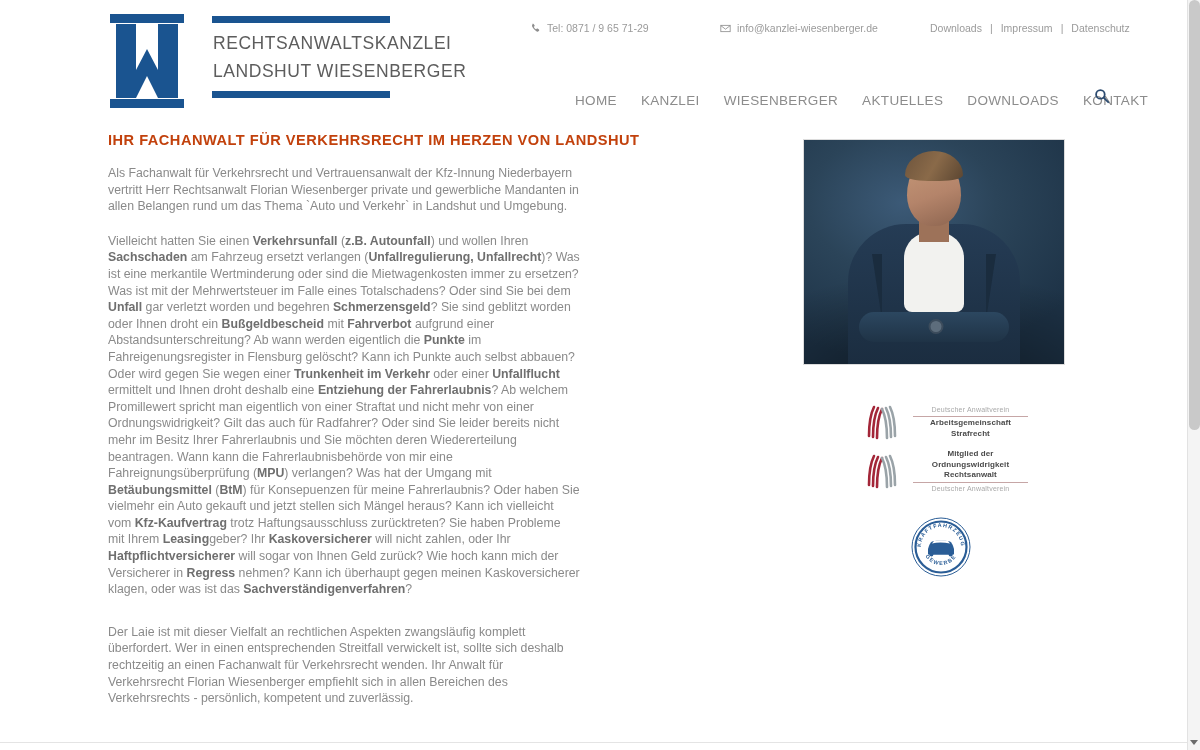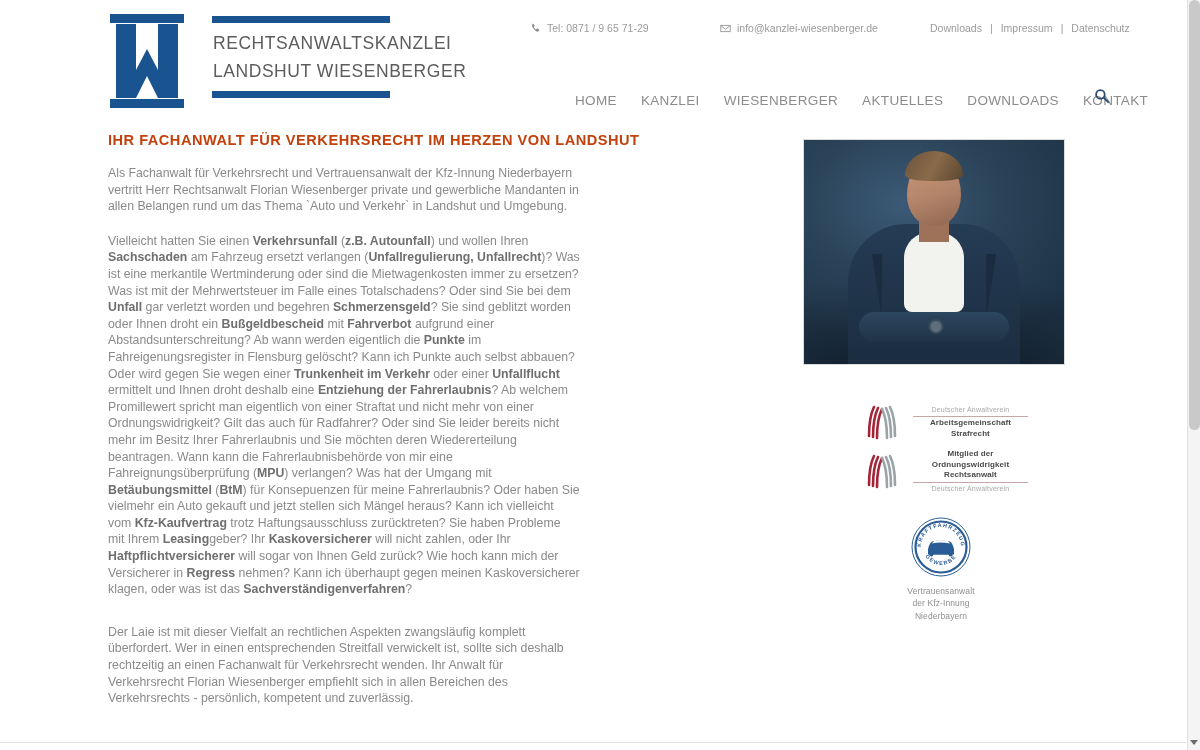--- a/index.html
+++ b/index.html
@@ -498,25 +498,20 @@
                 <textPath href="#arcBot" startOffset="50%" text-anchor="middle">GEWERBE</textPath>
               </text>
               <g fill="#2a5d96">
                 <path d="M18 33 q1.5-6 4-7.5 q9-2.2 18 0 q2.5 1.5 4 7.5 l0 4.5 q0 1.2-1.2 1.2 l-23.6 0 q-1.2 0-1.2-1.2 z"></path>
                 <path d="M22 27.5 q8-1.8 18 0 l-2 -2.6 q-7-1.5-14 0 z" fill="#ffffff"></path>
               </g>
               <circle cx="21.5" cy="38.6" r="1.9" fill="#2a5d96"></circle>
               <circle cx="40.5" cy="38.6" r="1.9" fill="#2a5d96"></circle>
             </svg>
           </div>
-          <div class="kfz-caption">
-            <div>Vertrauensanwalt</div>
-            <div>der Kfz-Innung</div>
-            <div>Niederbayern</div>
-          </div>
         </div>
 
       </div>
     </div>
   </div>
 
   <div class="footer-rule"></div>
 
   <div class="scrollbar-track">
     <div class="scrollbar-thumb"></div>

